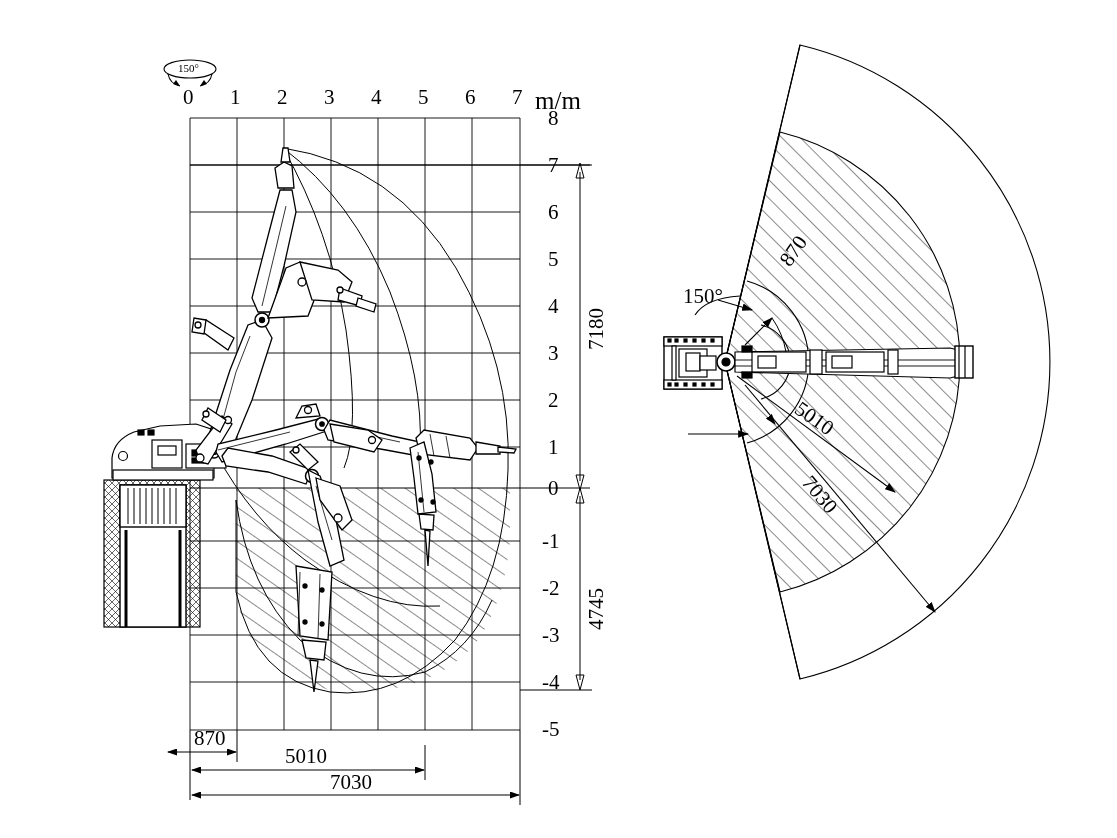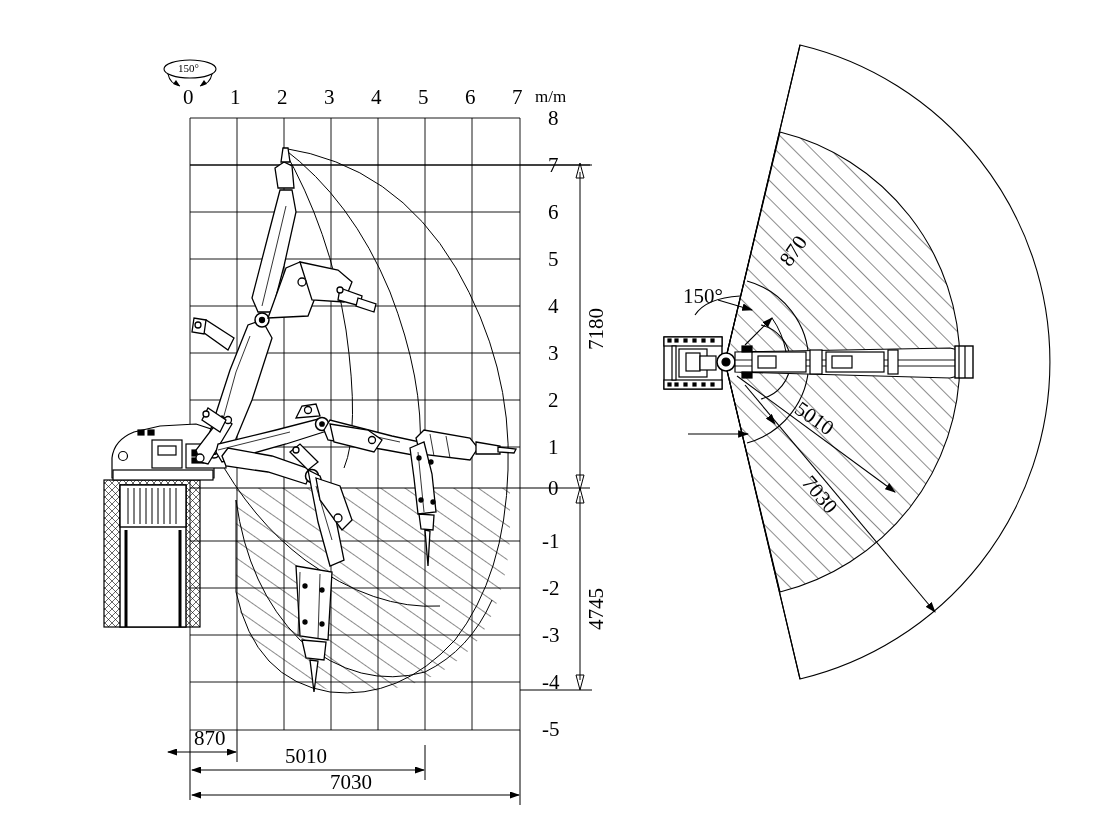--- a/index.html
+++ b/index.html
@@ -3,21 +3,21 @@
 <meta charset="utf-8">
 <style>
   html,body{margin:0;padding:0;background:#ffffff;}
   body{width:1117px;height:838px;overflow:hidden;
        font-family:"Liberation Serif",serif;color:#000;}
   #stage{position:relative;width:1117px;height:696px;text-align:right;}
   svg{position:absolute;left:0;top:0;}
   .lbl{position:absolute;font-family:"Liberation Serif",serif;color:#000;
        white-space:nowrap;line-height:1;}
   .axnum{font-size:21px;}
-  .unit{font-size:17px;}
+  .unit{font-size:25px;}
   .dim{font-size:21px;}
   .rot90{transform:rotate(-90deg);transform-origin:left top;}
   .swlabel{font-size:11px;}
 </style>
 </head>
 <body>
 
 <div id="stage">
 
 <svg width="1117" height="838" viewBox="0 0 1117 838">

